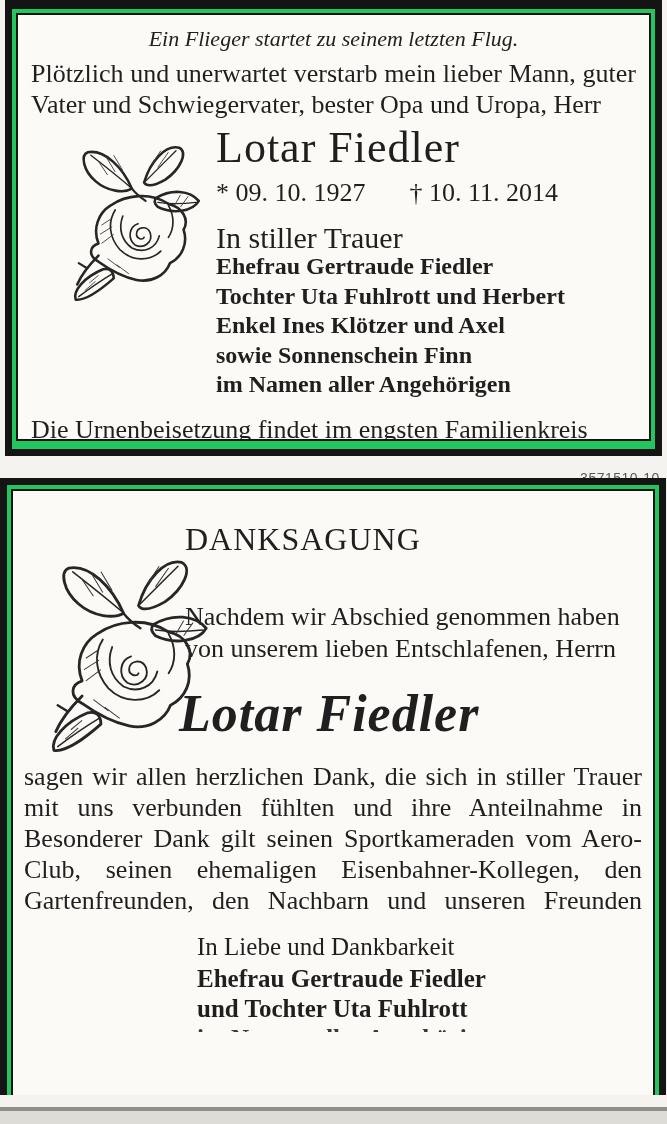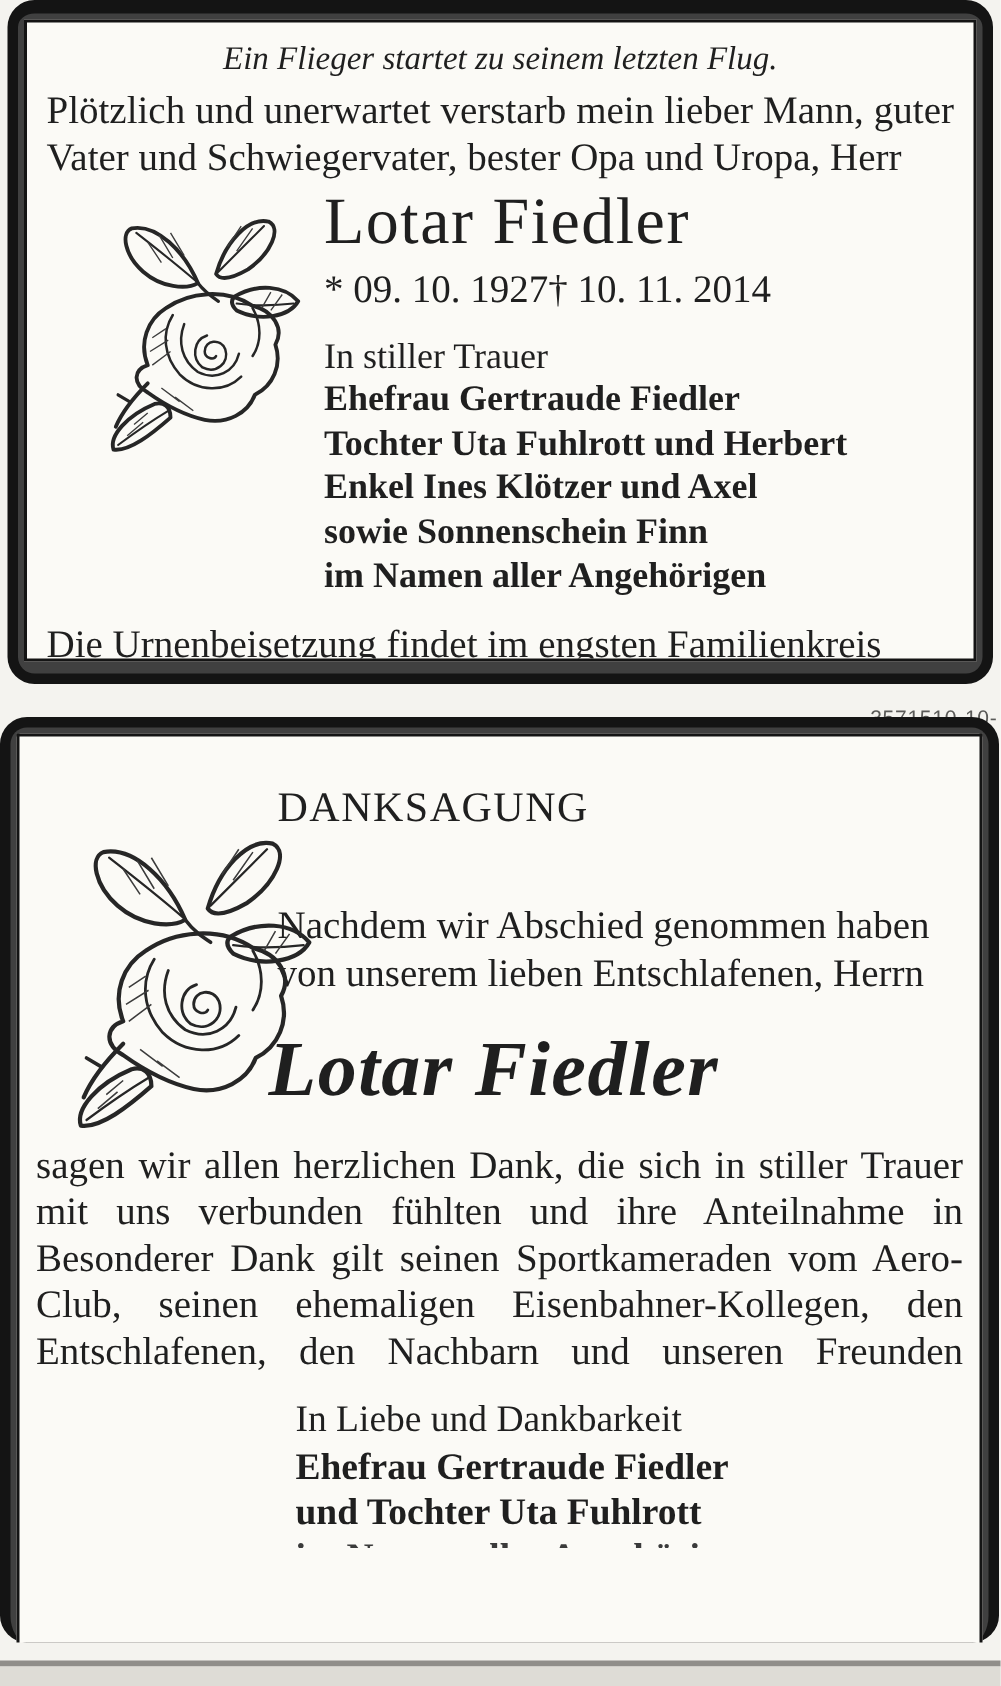--- a/index.html
+++ b/index.html
@@ -2,49 +2,49 @@
 <html><head>
 <meta charset="utf-8">
 <style>
   html,body{margin:0;padding:0;}
   body{
     width:667px;height:1124px;position:relative;overflow:hidden;
     background:#f4f3ef;
     font-family:"Liberation Serif", serif;
     color:#1f1f1f;
   }
-  .card{position:absolute;background:#404040;border-radius:18px;}
+  .card{position:absolute;background:#22c55e;}
   .card-outer{border:7px solid #141414;}
   .card-inner{
     border:2px solid #141414;margin:4px;background:#fbfaf6;
     height:calc(100% - 12px);overflow:hidden;box-sizing:border-box;
   }
   
   #card1{left:5px;top:0;width:657px;height:456px;border-top-width:9px;box-sizing:border-box;}
   #card1 .card-inner{height:calc(100% - 12px);}
   .epigraph{margin-top:11px;text-align:center;font-style:italic;font-size:22px;line-height:26px;}
   .intro-line{font-size:26px;line-height:31px;margin:0 13px;}
   .intro-line.first{margin-top:6px;}
   .jline{text-align:justify;text-align-last:justify;}
   .name-block{margin-left:198px;margin-top:4px;}
   .deceased-name{font-size:44px;line-height:48px;letter-spacing:1px;}
-  .dates-row{display:flex;font-size:26px;line-height:30px;margin-top:6px;}
-  .mourning-lead{font-size:24px;line-height:28px;margin-top:16px;}
+  .dates-row{display:flex;gap:44px;font-size:26px;line-height:30px;margin-top:6px;}
+  .mourning-lead{font-size:30px;line-height:28px;margin-top:16px;}
   .mourner-line{font-size:24px;line-height:29.5px;font-weight:bold;}
   .closing-note{font-size:26px;line-height:31px;margin:14px 13px 0 13px;}
   
   .scan-code{
     position:absolute;top:470px;right:2px;
     font-family:"Liberation Sans", sans-serif;
     font-size:14px;color:#5a5a58;letter-spacing:0.5px;
   }
   
   #card2{left:0;top:478px;width:666px;height:617px;border-bottom:none;box-sizing:border-box;}
   #card2 .card-inner{border-bottom:none;height:calc(100% - 4px);}
-  .thanks-heading{margin:32px 0 0 172px;font-size:28px;line-height:32px;letter-spacing:1px;}
+  .thanks-heading{margin:32px 0 0 172px;font-size:32px;line-height:32px;letter-spacing:1px;}
   .thanks-intro{margin:46px 12px 0 172px;font-size:26px;line-height:32px;}
   .thanks-name{margin:20px 0 0 166px;font-size:52px;line-height:58px;font-weight:bold;font-style:italic;letter-spacing:1px;}
   .body-line{font-size:26px;line-height:31px;margin:0 11px;}
   .body-line.first{margin-top:18px;}
   .closing-lead{margin:16px 0 0 184px;font-size:25px;line-height:29px;}
   .closing-mourner{margin-left:184px;font-size:25px;line-height:30px;font-weight:bold;}
   .closing-mourner.first{margin-top:3px;}
   .cutoff-line{
     margin-left:184px;font-size:25px;line-height:30px;font-weight:bold;
     height:8px;overflow:hidden;color:#3a3a3a;
@@ -126,21 +126,21 @@
       <div>Nachdem wir Abschied genommen haben</div>
       <div>von unserem lieben Entschlafenen, Herrn</div>
     </div>
 
     <div class="thanks-name">Lotar Fiedler</div>
 
     <div class="body-line first jline">sagen wir allen herzlichen Dank, die sich in stiller Trauer</div>
     <div class="body-line jline">mit uns verbunden fühlten und ihre Anteilnahme in</div>
     <div class="body-line jline">Besonderer Dank gilt seinen Sportkameraden vom Aero-</div>
     <div class="body-line jline">Club, seinen ehemaligen Eisenbahner-Kollegen, den</div>
-    <div class="body-line jline">Entschlafenen, den Nachbarn und unseren Freunden</div>
+    <div class="body-line jline">Gartenfreunden, den Nachbarn und unseren Freunden</div>
 
     <div class="closing-lead">In Liebe und Dankbarkeit</div>
     <div class="closing-mourner first">Ehefrau Gertraude Fiedler</div>
     <div class="closing-mourner">und Tochter Uta Fuhlrott</div>
     <div class="cutoff-line">im Namen aller Angehörigen</div>
   </div>
 
   <svg id="rose2" class="rose" viewBox="0 0 100 125">
     <g fill="none" stroke="#262626" stroke-width="1.5" stroke-linejoin="round" stroke-linecap="round">
       <path d="M46 36 C40 22 28 10 17 12 C12 14 14 24 22 31 C30 38 41 39 46 36 Z"></path>

